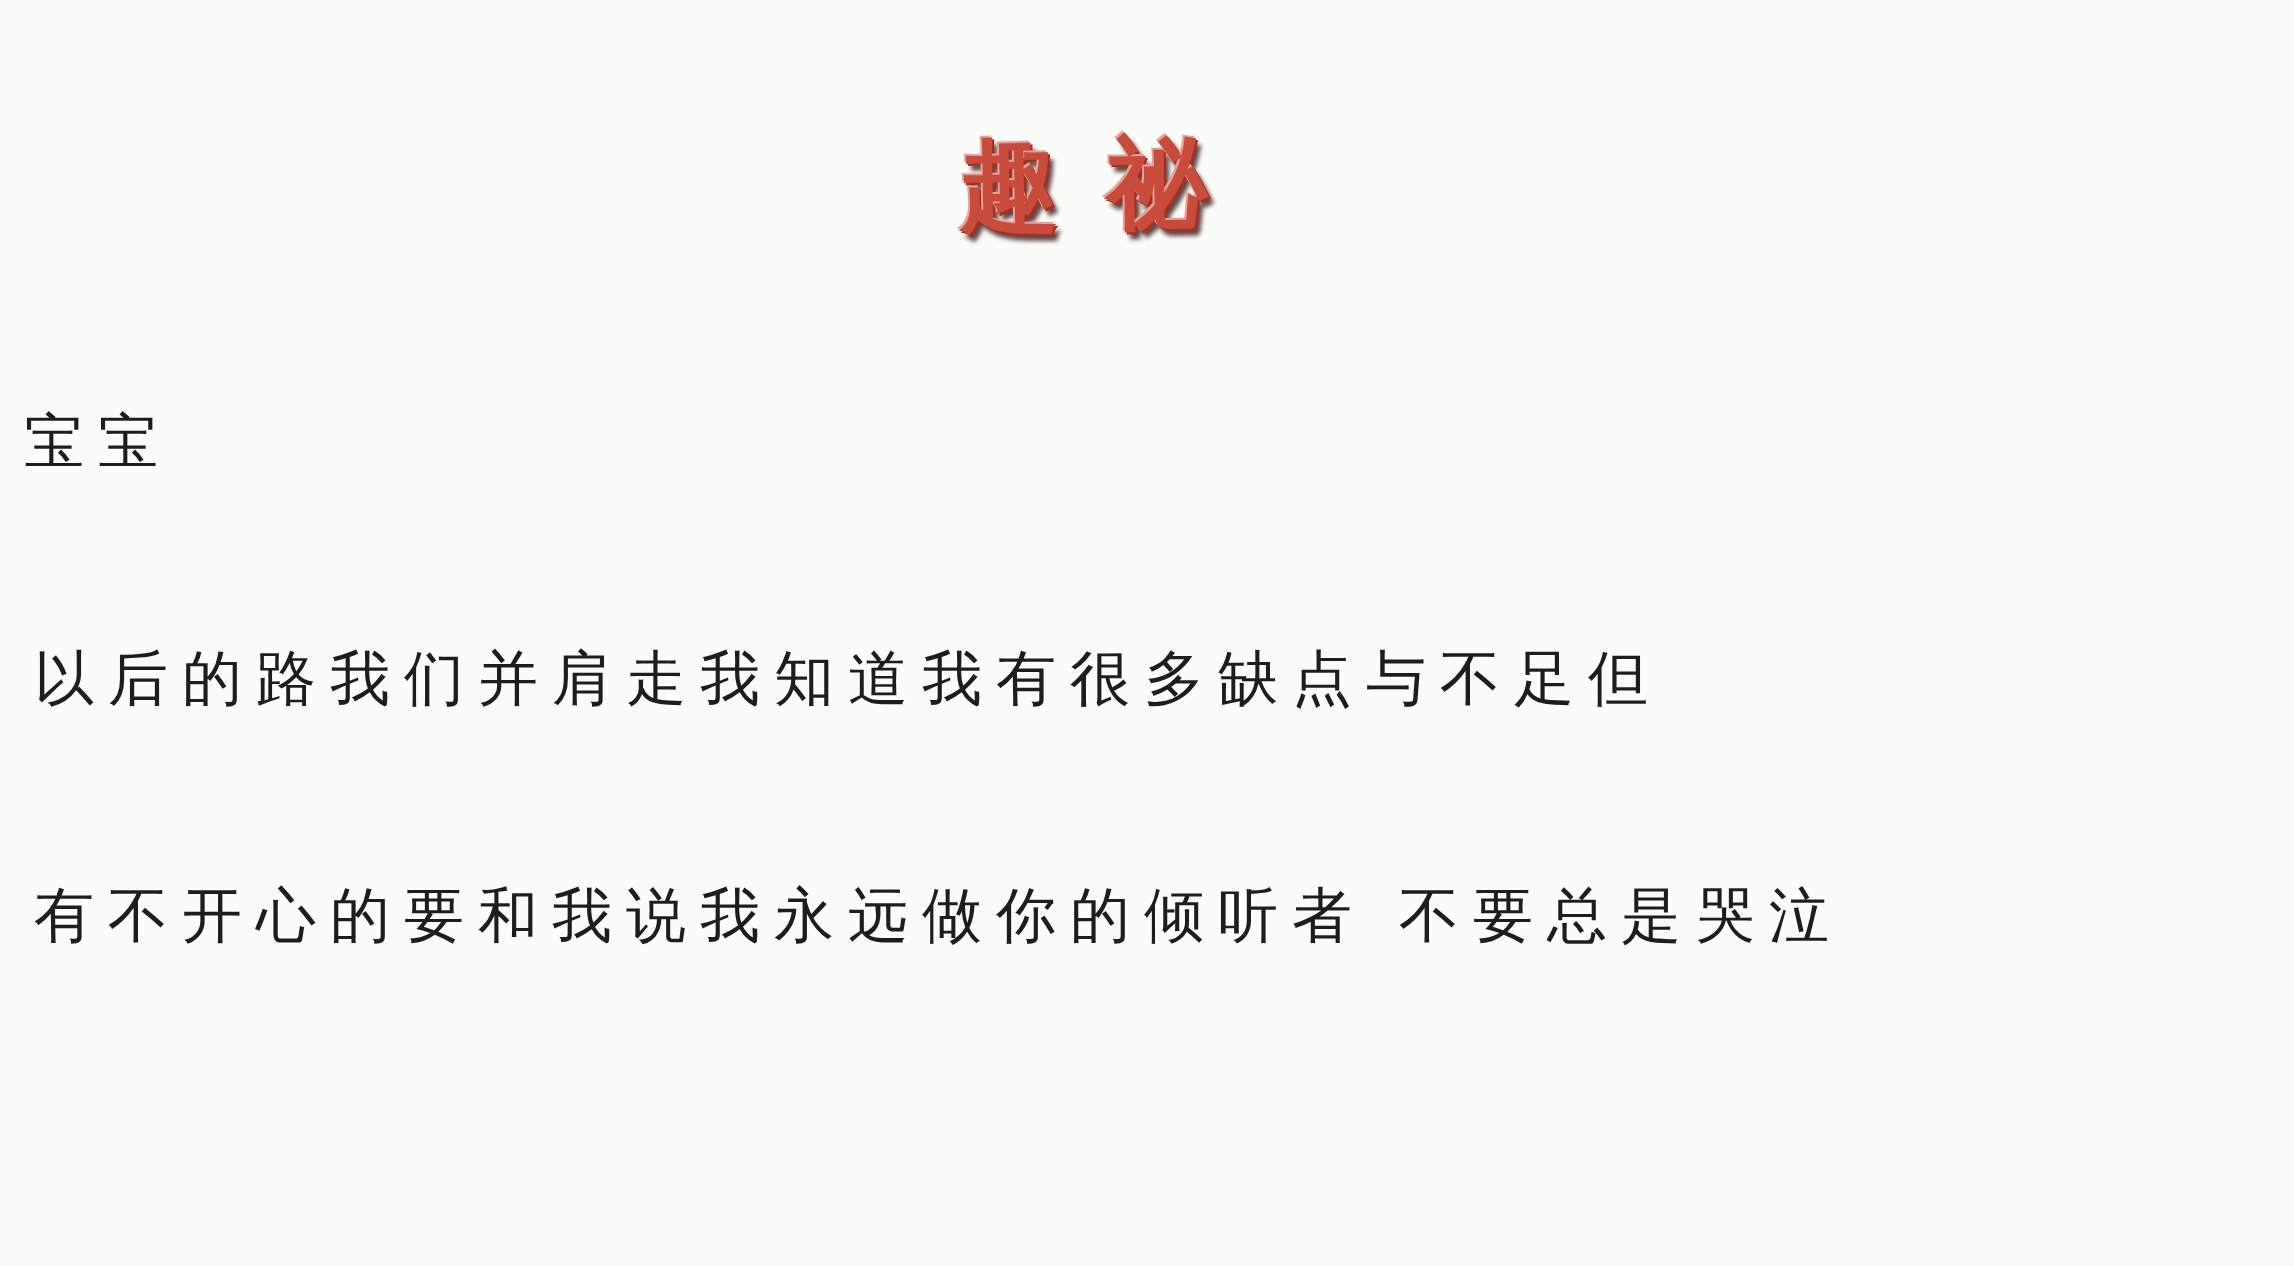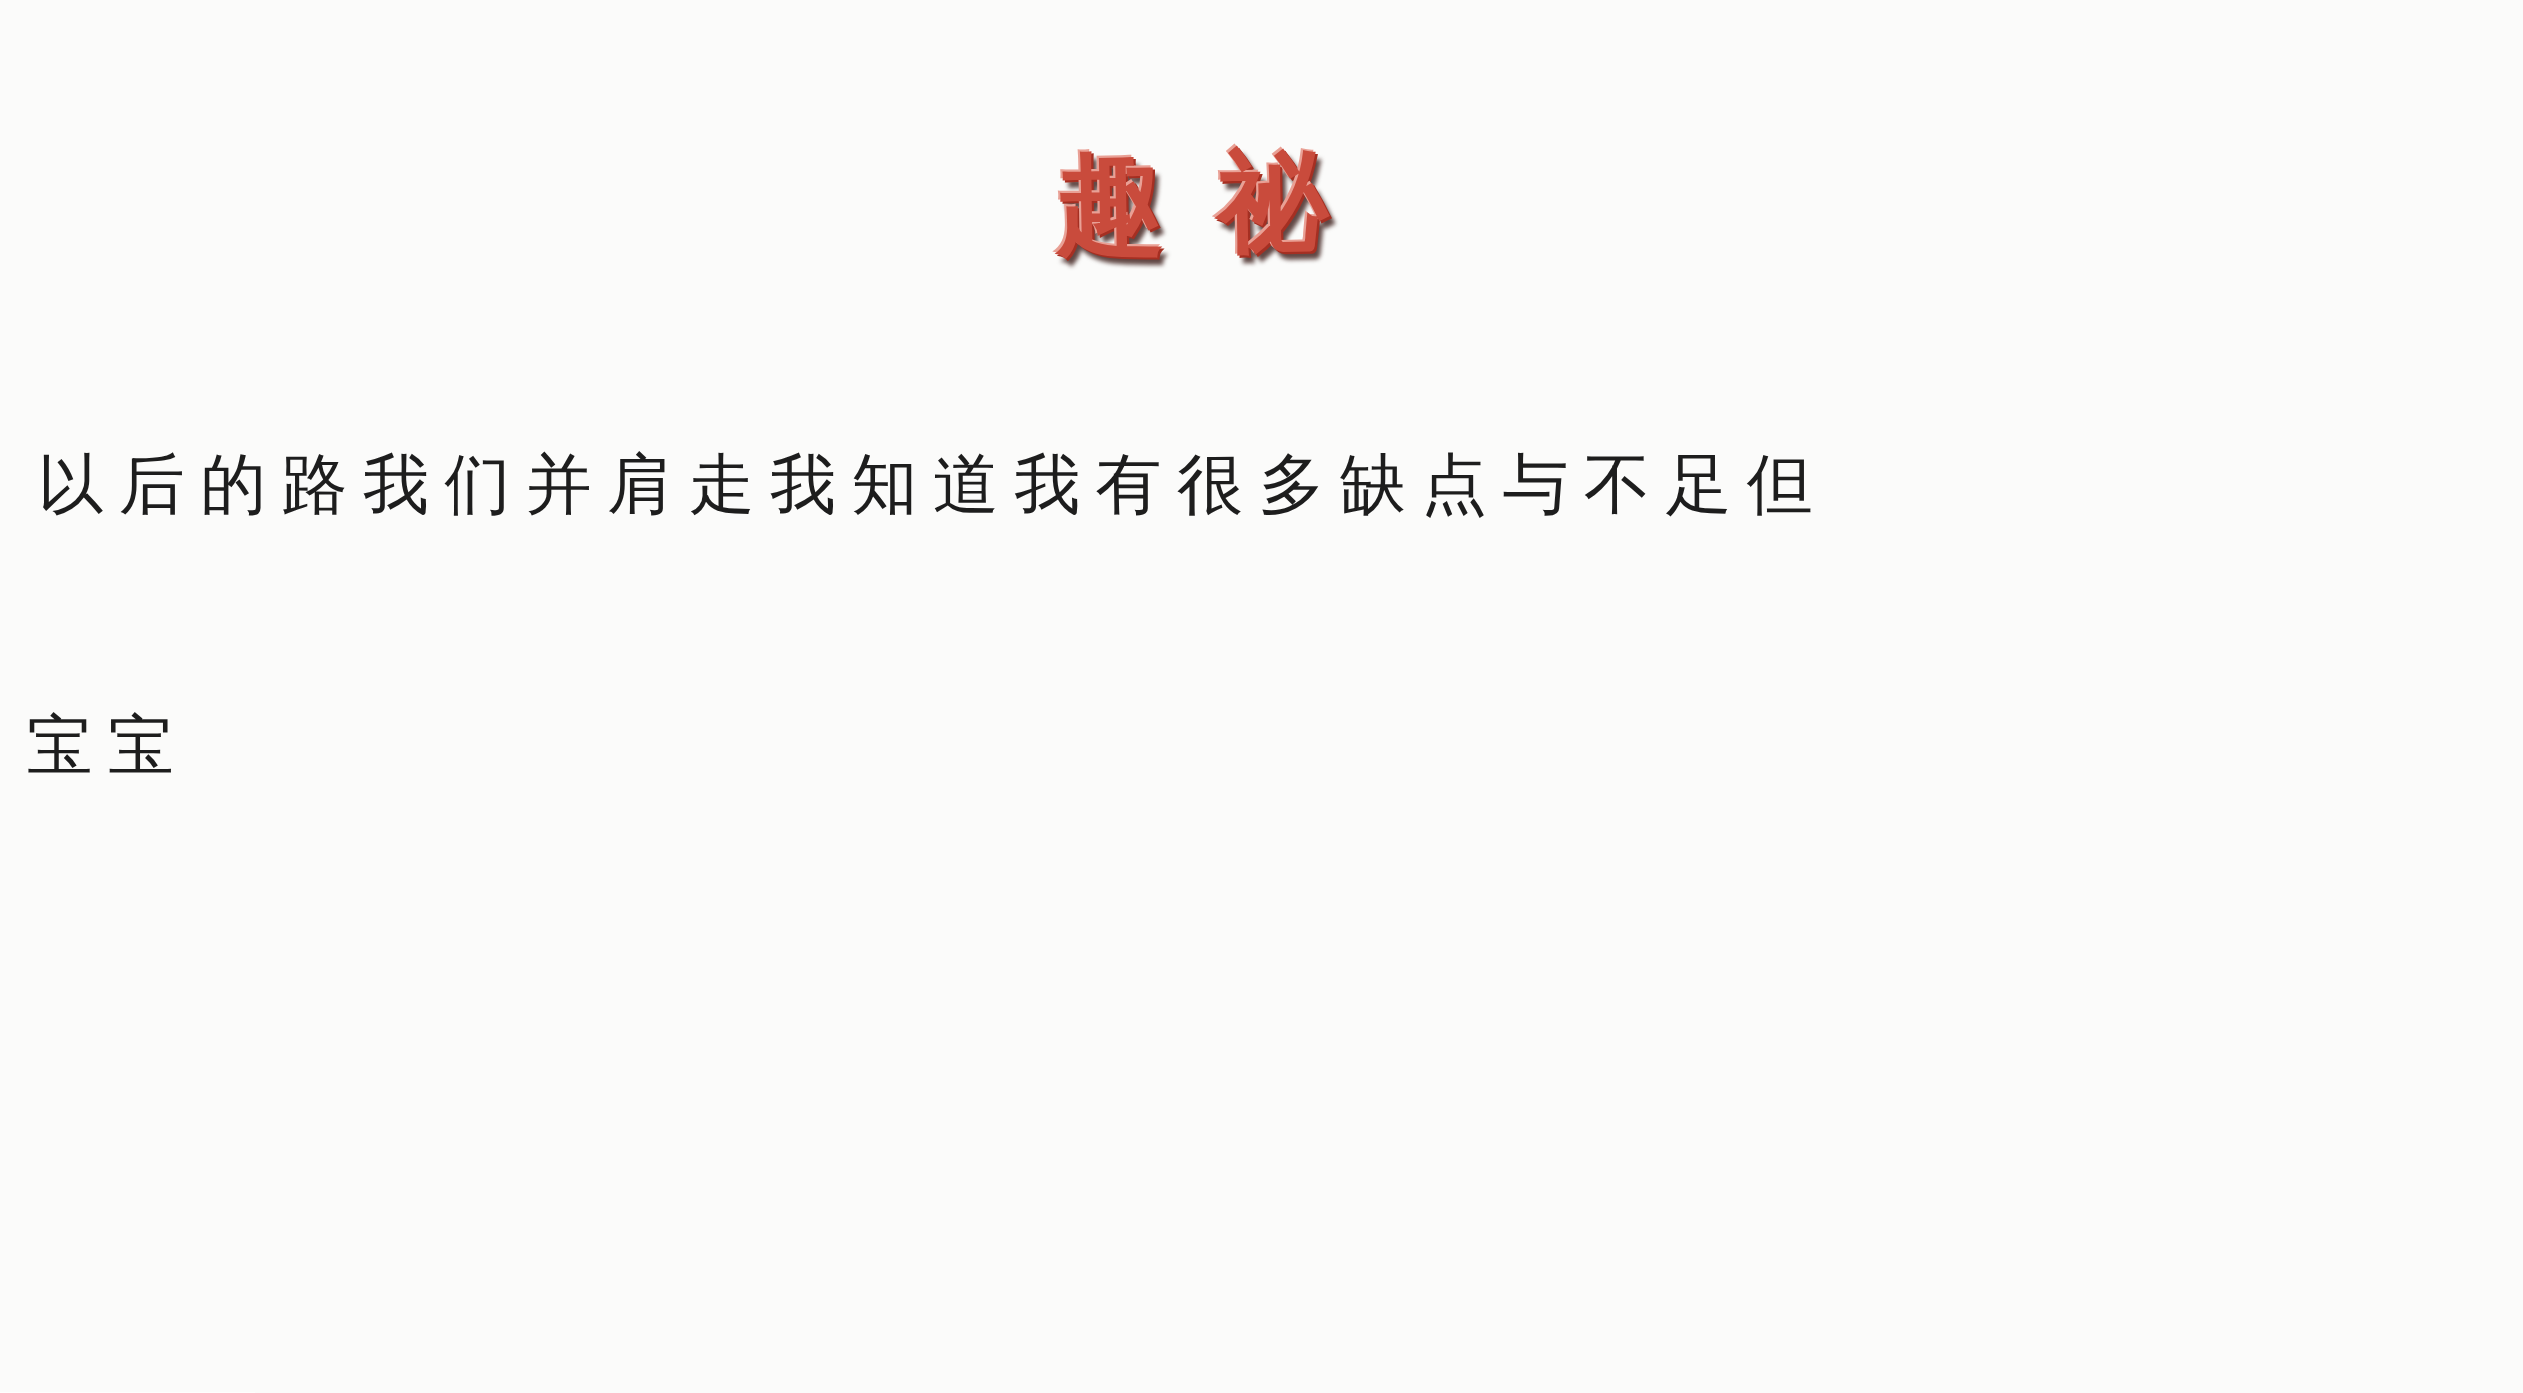--- a/index.html
+++ b/index.html
@@ -59,22 +59,23 @@
 </head>
 <body>
 
 <div class="page">
 
   <div class="title-wrap">
     <span class="decorative-title">趣祕</span>
   </div>
 
   <div class="letter">
+    <div class="letter-line indent-s">宝宝</div>
     <div class="letter-line indent-m">以后的路我们并肩走我知道我有很多缺点与不足但</div>
-    <div class="letter-line indent-s">宝宝</div>
+    <div class="letter-line indent-m">有不开心的要和我说我永远做你的倾听者 不要总是哭泣</div>
     
     
     
     
     
     
     
   </div>
 
 </div>

